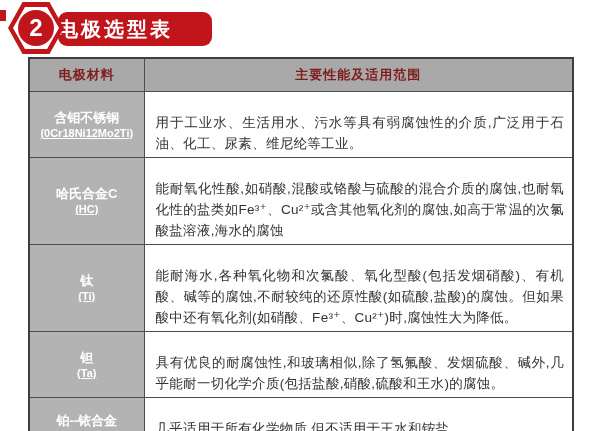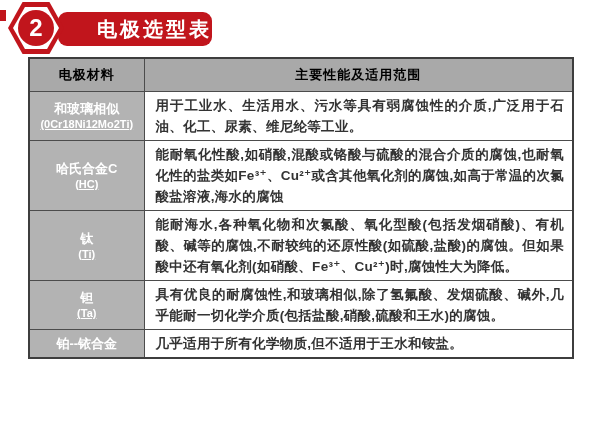--- a/index.html
+++ b/index.html
@@ -49,21 +49,21 @@
     color: #ffffff;
     font-size: 24px;
     font-weight: bold;
   }
   .title-banner {
     position: absolute;
     left: 58px; top: 12px;
     width: 154px; height: 34px;
     background: #c1151c;
     border-radius: 9px;
-    display: flex; align-items: center; justify-content: flex-end;
+    display: flex; align-items: center; justify-content: flex-start;
     z-index: 1;
   }
   .title-banner span {
     color: #ffffff;
     font-size: 20px;
     font-weight: bold;
     letter-spacing: 3px;
   }
 
   
@@ -73,44 +73,44 @@
     width: 546px;
     border-collapse: collapse;
     border: 2px solid #3e3e3e;
     table-layout: fixed;
   }
   .spec-table th, .spec-table td {
     border: 1px solid #4c4c4c;
   }
   .spec-table thead th {
     background: #a9a9a9;
-    color: #000000;
+    color: #7f1d1d;
     font-size: 13px;
     font-weight: bold;
     padding: 7px 2px;
     letter-spacing: 1px;
   }
   .spec-table col.c-material { width: 115px; }
   .spec-table tbody th.mat {
     background: #b3b3b3;
     color: #ffffff;
     font-weight: bold;
     text-align: center;
     vertical-align: middle;
     padding: 3px 2px;
   }
   .mat-name { display: block; font-size: 13px; line-height: 17px; }
   .mat-spec { display: block; font-size: 11px; line-height: 15px; font-weight: bold; text-decoration: underline; }
   .spec-table td.desc {
     background: #ffffff;
     color: #333333;
     font-size: 13.5px;
-    font-weight: 700;
+    font-weight: 400;
     line-height: 21px;
-    padding: 3px 8px 3px 11px;
+    padding: 20px 8px 3px 11px;
     text-align: justify;
     letter-spacing: 0.3px;
     vertical-align: middle;
   }
 </style>
 </head>
 <body>
 
 <div class="page">
 
@@ -136,21 +136,21 @@
     <thead>
       <tr>
         <th>电极材料</th>
         <th>主要性能及适用范围</th>
       </tr>
     </thead>
     <tbody>
 
     <tr>
         <th class="mat">
-          <span class="mat-name">和玻璃相似</span>
+          <span class="mat-name">含钼不锈钢</span>
           <span class="mat-spec">(0Cr18Ni12Mo2Ti)</span>
         </th>
         <td class="desc">用于工业水、生活用水、污水等具有弱腐蚀性的介质,广泛用于石油、化工、尿素、维尼纶等工业。</td>
       </tr>
         <tr>
         <th class="mat">
           <span class="mat-name">哈氏合金C</span>
           <span class="mat-spec">(HC)</span>
         </th>
         <td class="desc">能耐氧化性酸,如硝酸,混酸或铬酸与硫酸的混合介质的腐蚀,也耐氧化性的盐类如Fe³⁺、Cu²⁺或含其他氧化剂的腐蚀,如高于常温的次氯酸盐溶液,海水的腐蚀</td>

